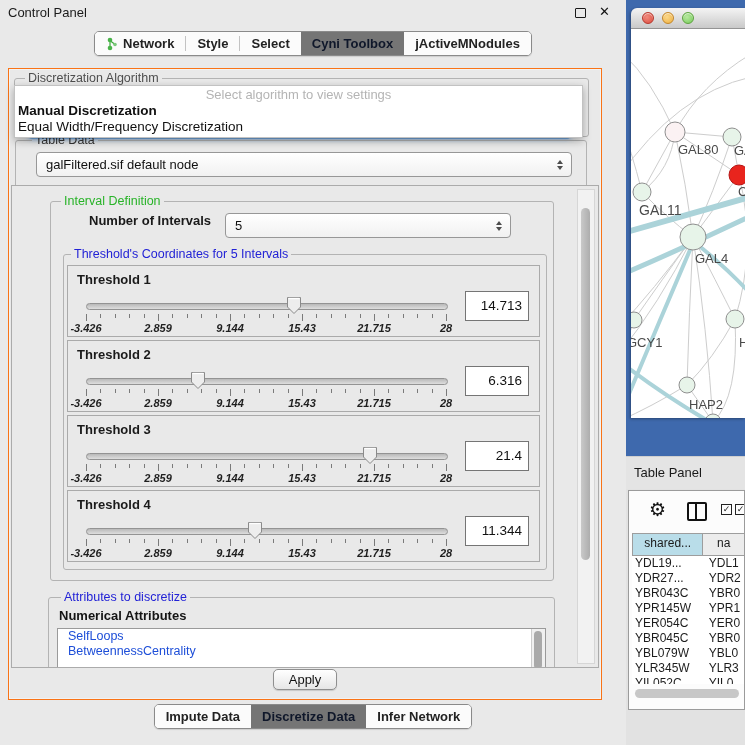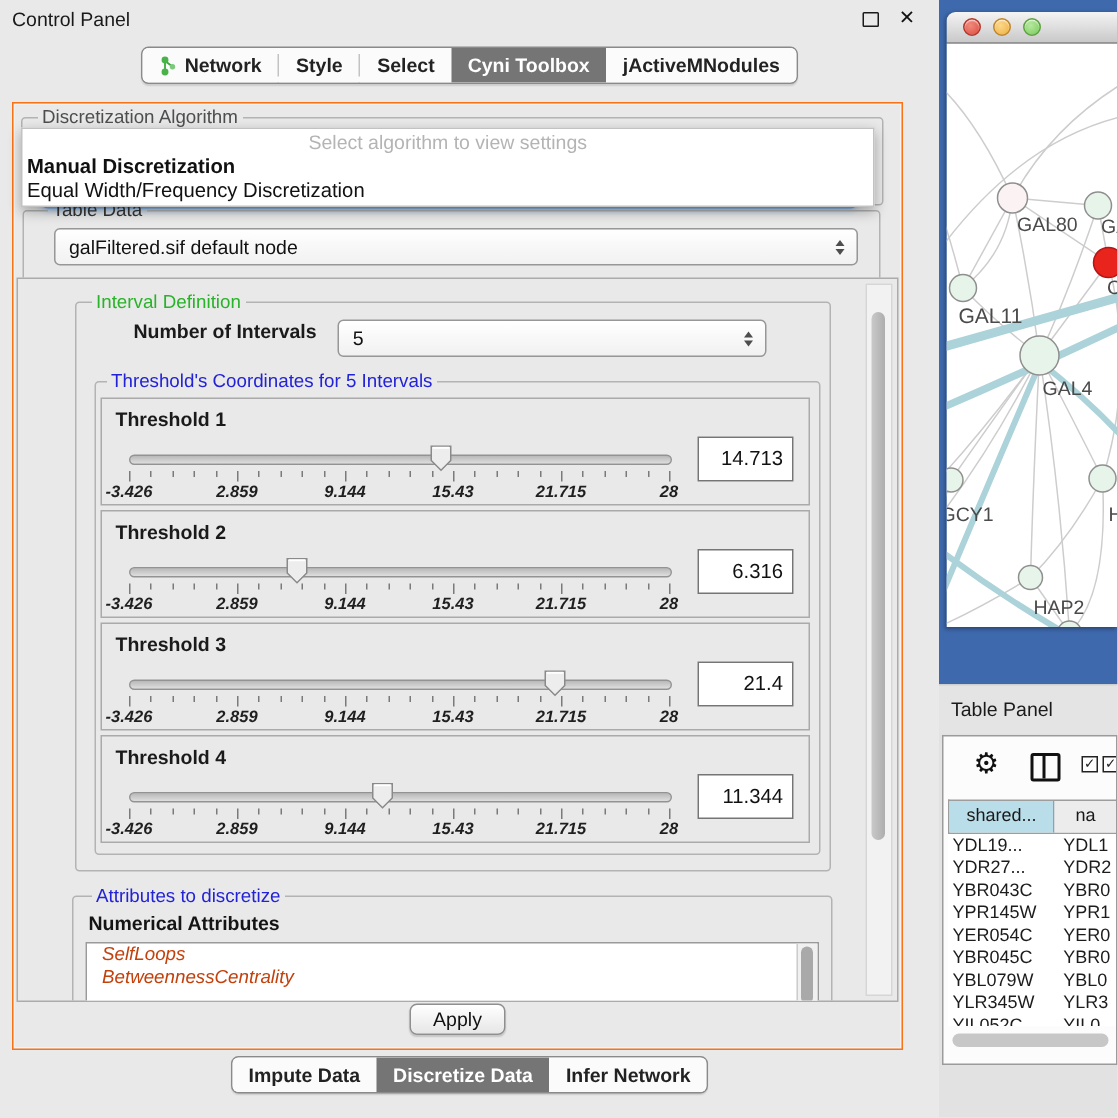--- a/index.html
+++ b/index.html
@@ -11,21 +11,21 @@
   
   .control-panel{position:absolute;left:0;top:0;width:626px;height:745px;background:#e9e9e9;}
   .cp-titlebar{position:absolute;left:0;top:0;width:100%;height:26px;}
   .cp-title{position:absolute;left:8px;top:5px;font-size:13px;color:#1a1a1a;}
   .float-icon{position:absolute;right:40px;top:8px;width:9px;height:8px;border:1.6px solid #1a1a1a;border-radius:1px;}
   .close-icon{position:absolute;right:16px;top:4px;font-size:13px;font-weight:bold;color:#111;}
 
   .tabbar{position:absolute;left:0;top:31px;width:100%;display:flex;justify-content:center;align-items:center;}
   .tabgroup{display:inline-flex;border:1px solid #8a8a8a;border-radius:5px;overflow:hidden;background:#fbfbfb;height:23px;align-items:stretch;box-shadow:0 1px 1px rgba(0,0,0,.12);}
   .tab{display:flex;align-items:center;gap:5px;padding:0 11px;font-size:13px;font-weight:600;color:#222;background:#fbfbfb;cursor:default;}
-  .tab.selected{background:#757575;color:#ffffff;}
+  .tab.selected{background:#757575;color:#0f172a;}
   .tabsep{width:1px;background:#c3c3c3;margin:4px 0;}
 
   .outer-panel{position:absolute;left:8px;top:68px;width:592px;height:630px;
                border:1px solid #f97316;background:#e9e9e9;box-shadow:inset 0 0 0 1px #f2f2f2;}
 
   fieldset{border:1px solid #b3b3b3;border-radius:3px;margin:0;padding:2px 6px 6px 6px;}
   legend{font-size:12.5px;padding:0 3px;margin-left:4px;}
   legend.gray{color:#4e4e4e;}
   legend.green{color:#28b328;}
   legend.blue{color:#2222d6;}
@@ -68,21 +68,21 @@
   .tick{position:absolute;top:0;width:1px;height:4px;background:#7a7a7a;}
   .tick.major{height:7px;}
   .slabels{position:absolute;left:0;top:19px;width:100%;height:12px;font-style:italic;}
   .slabel{position:absolute;transform:translateX(-50%);font-size:11px;font-weight:bold;color:#1f1f1f;white-space:nowrap;}
   .vbox{position:absolute;right:10px;top:25px;width:56px;height:28px;line-height:28px;background:#fff;
         border:1px solid #757575;font-size:13.5px;text-align:right;padding-right:6px;color:#111;}
 
   .fs-attrs{margin:9px 43px 0 36px;padding:2px 8px 8px 8px;}
   .attr-title{font-size:13px;font-weight:bold;color:#141414;margin:2px 0 5px 2px;}
   .attr-list{position:relative;height:44px;background:#fff;border:1px solid #9a9a9a;overflow:hidden;}
-  .attr-item{font-size:12.5px;line-height:15px;padding-left:10px;color:#c2410c;white-space:nowrap;font-style:italic;}
+  .attr-item{font-size:12.5px;line-height:15px;padding-left:10px;color:#1d4ed8;white-space:nowrap;}
   .attr-sb{position:absolute;right:0;top:0;bottom:0;width:13px;background:#f0f0f0;border-left:1px solid #ccc;}
   .attr-sb .thumb{position:absolute;left:2px;top:2px;width:8px;height:38px;border-radius:4px;background:#a9a9a9;}
 
   .v-scrollbar{position:absolute;right:3px;top:3px;bottom:3px;width:16px;background:#f2f2f2;border:1px solid #d6d6d6;}
   .v-scrollbar .thumb{position:absolute;left:3px;top:18px;width:9px;height:352px;border-radius:5px;
         background:linear-gradient(90deg,#c9c9c9,#adadad);}
 
   .apply-row{position:absolute;left:0;top:600px;width:100%;text-align:center;}
   .apply-btn{font-family:inherit;font-size:13px;color:#111;padding:2px 15px;border:1px solid #8f8f8f;border-radius:5px;
              background:linear-gradient(#ffffff,#e6e6e6);box-shadow:0 1px 1px rgba(0,0,0,.15);}

